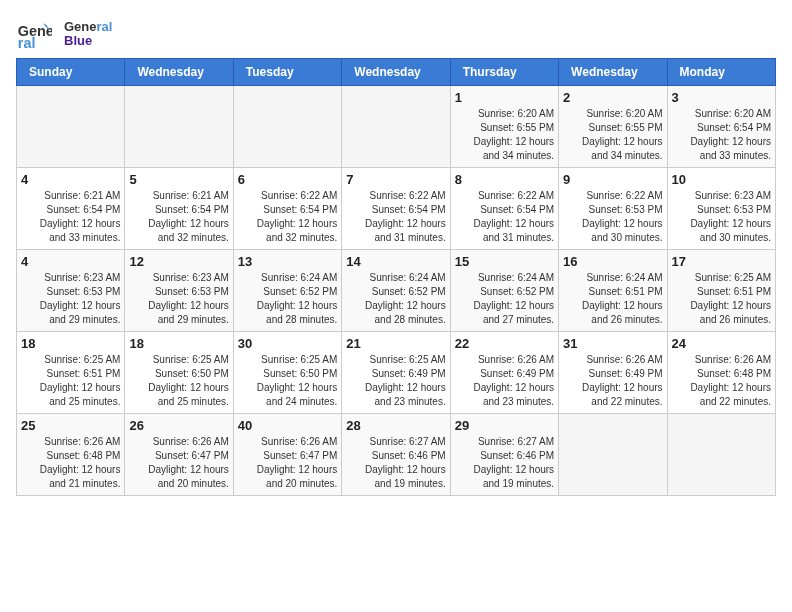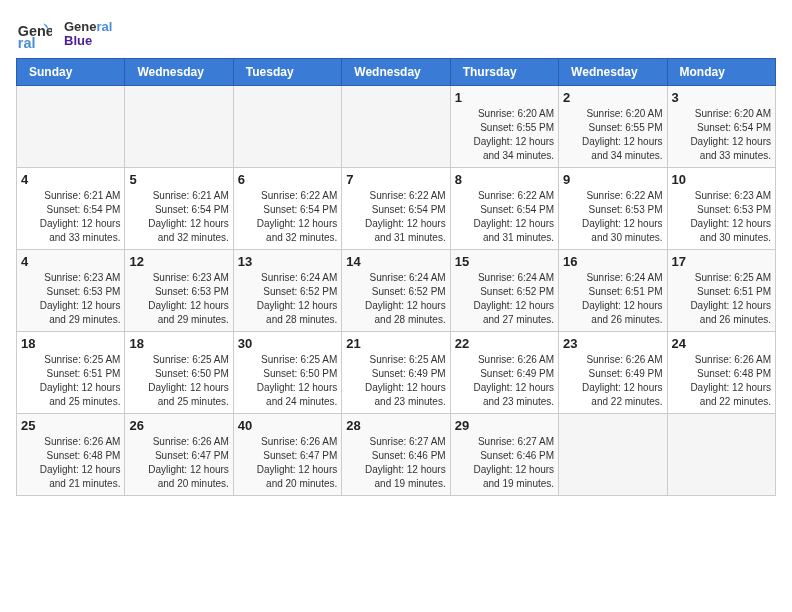--- a/index.html
+++ b/index.html
@@ -284,21 +284,21 @@
 and 23 minutes.</div>
         </td>
         <td>
           <span class="day-number">22</span>
           <div class="day-info" style="white-space: pre-line;">Sunrise: 6:26 AM
 Sunset: 6:49 PM
 Daylight: 12 hours
 and 23 minutes.</div>
         </td>
         <td>
-          <span class="day-number">23</span>
+          <span class="day-number">31</span>
           <div class="day-info" style="white-space: pre-line;">Sunrise: 6:26 AM
 Sunset: 6:49 PM
 Daylight: 12 hours
 and 22 minutes.</div>
         </td>
         <td>
           <span class="day-number">24</span>
           <div class="day-info" style="white-space: pre-line;">Sunrise: 6:26 AM
 Sunset: 6:48 PM
 Daylight: 12 hours

